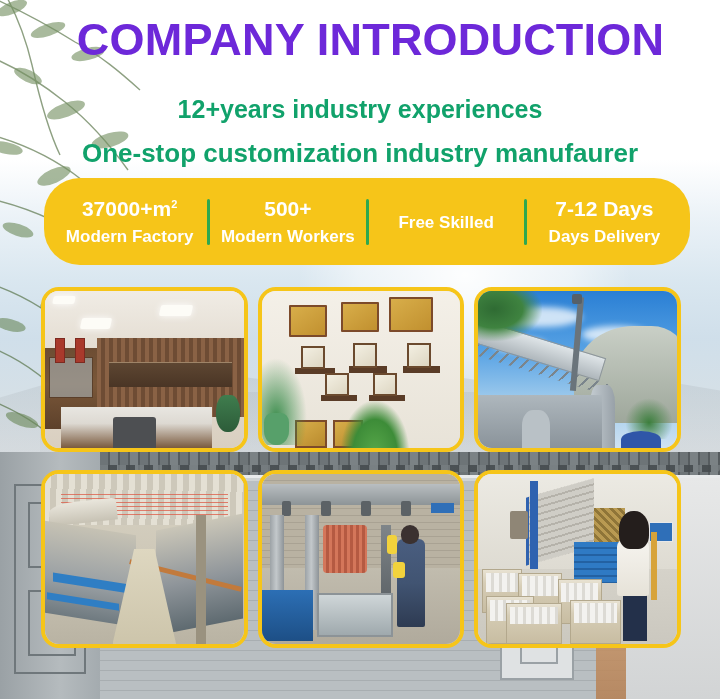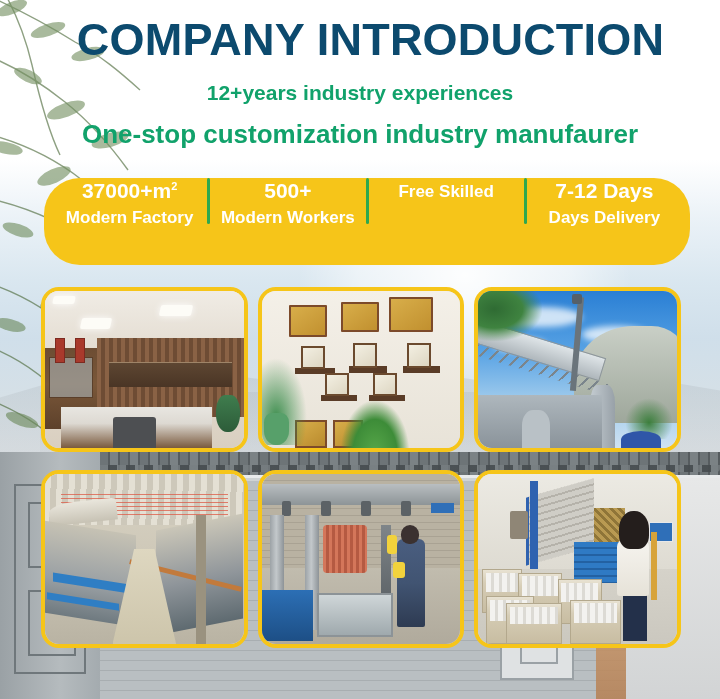--- a/index.html
+++ b/index.html
@@ -168,46 +168,47 @@
   .header {
     position: relative;
     z-index: 3;
     text-align: center;
     padding-top: 16px;
   }
   .main-title {
     font-size: 45px;
     font-weight: bold;
     letter-spacing: 0.2px;
-    color: #0c4a6e;
+    color: #6d28d9;
     line-height: 1.08;
     white-space: nowrap;
     margin-left: 21px;
   }
   .sub-title {
-    margin-top: 14px;
-    font-size: 21px;
+    margin-top: 28px;
+    font-size: 25px;
     font-weight: bold;
     color: #11a26b;
     line-height: 1.35;
     white-space: nowrap;
   }
   .sub-title.second { margin-top: 10px; font-size: 26px; }
 
   
   .stats-banner {
     position: absolute;
     z-index: 4;
     left: 44px;
     top: 178px;
     width: 646px;
     height: 87px;
     background: #f6c519;
     border-radius: 36px;
     display: flex;
+    align-items: center;
     justify-content: space-between;
     padding: 0 8px;
   }
   .stat {
     flex: 1 1 0;
     text-align: center;
     color: #ffffff;
     padding: 0 2px;
   }
   .stat-value {

